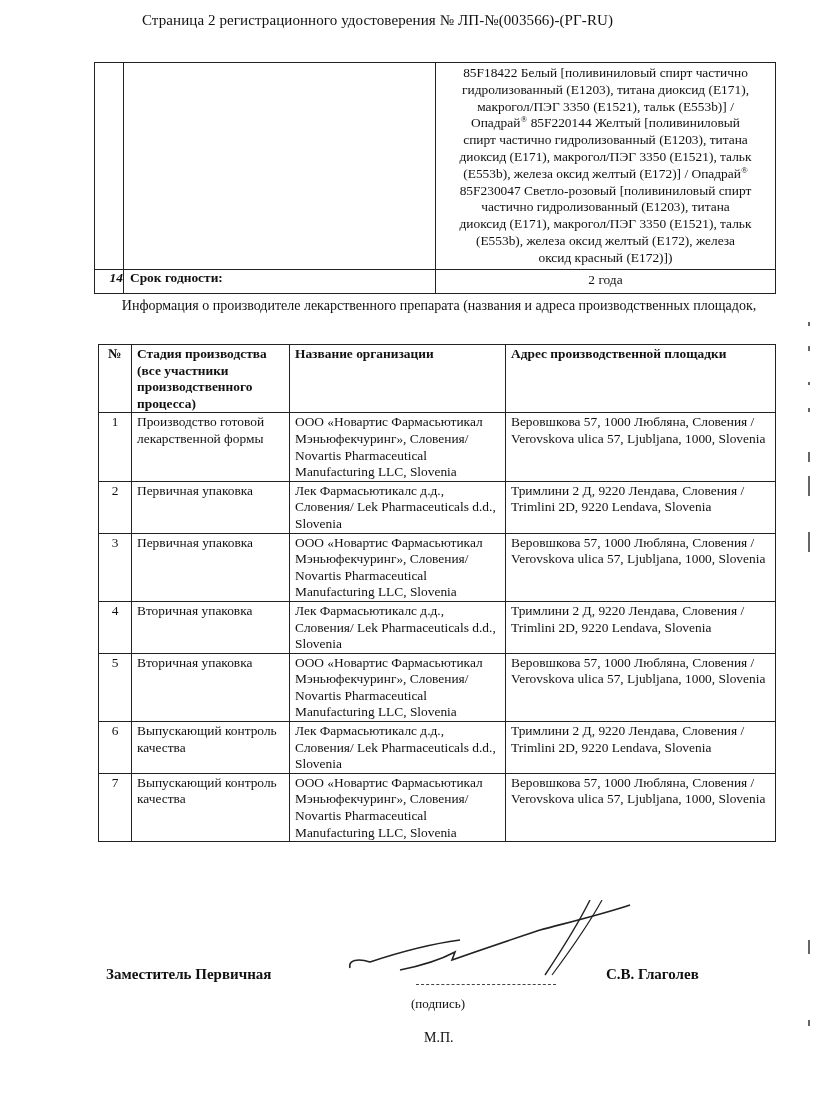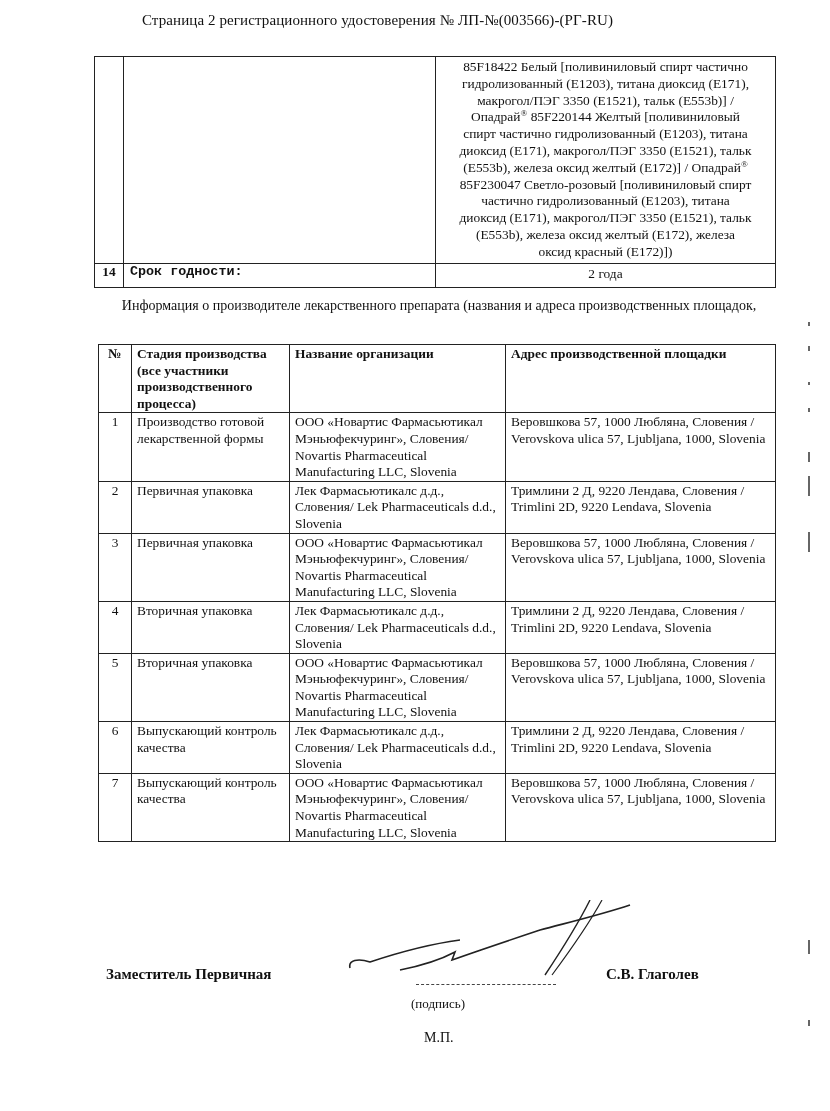--- a/index.html
+++ b/index.html
@@ -1,28 +1,28 @@
 <!DOCTYPE html>
 <html><head>
 <meta charset="utf-8">
 <style>
   html, body { margin: 0; padding: 0; background: #ffffff; }
   body { width: 830px; height: 1111px; position: relative; overflow: hidden;
          font-family: "Liberation Serif", "DejaVu Serif", serif; color: #111; }
   .page-header { position: absolute; top: 12px; left: 0; width: 755px; text-align: center;
                  font-size: 15px; letter-spacing: 0.1px; }
   
-  .top-table { position: absolute; left: 94px; top: 56px; width: 682px; border-collapse: collapse;
+  .top-table { position: absolute; left: 94px; top: 62px; width: 682px; border-collapse: collapse;
                font-size: 13.4px; line-height: 16.8px; }
   .top-table td { border: 1.3px solid #222; vertical-align: top; padding: 0; }
   .top-table .c-num { width: 28px; }
-  .top-table .c-label { width: 305px; font-family: Liberation Mono, monospace; }
+  .top-table .c-label { width: 305px; }
   .top-table .c-value { text-align: center; padding: 2px 6px 2px 6px; }
   .top-table .row-expiry td { height: 19px; vertical-align: top; }
-  .top-table .num-bold { font-weight: bold; text-align: center; }
+  .top-table .num-bold { font-weight: bold; text-align: right; font-style: italic; }
   .top-table .label-bold { font-weight: bold; padding-left: 6px; }
   .superscript { font-size: 9px; vertical-align: super; line-height: 0; }
 
   .info-heading { position: absolute; top: 296px; left: 94px; width: 690px; text-align: center;
                   font-size: 14px; line-height: 19px; }
 
   .mfr-table { position: absolute; left: 98px; top: 344px; width: 678px; border-collapse: collapse;
                font-size: 13.4px; line-height: 16.6px; }
   .mfr-table th, .mfr-table td { border: 1.3px solid #222; vertical-align: top; text-align: left; padding: 1px 5px 0 5px; }
   .mfr-table th { font-weight: bold; }

